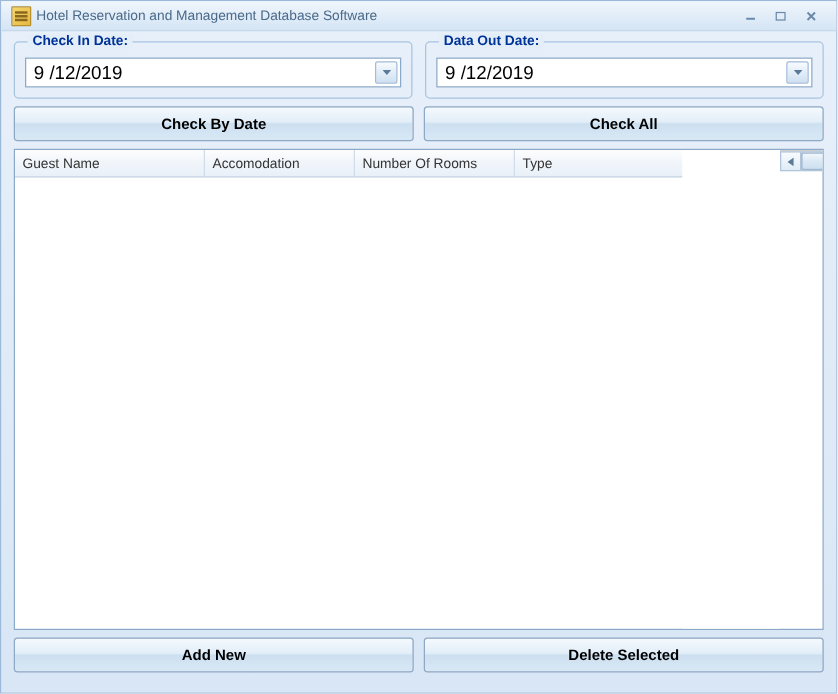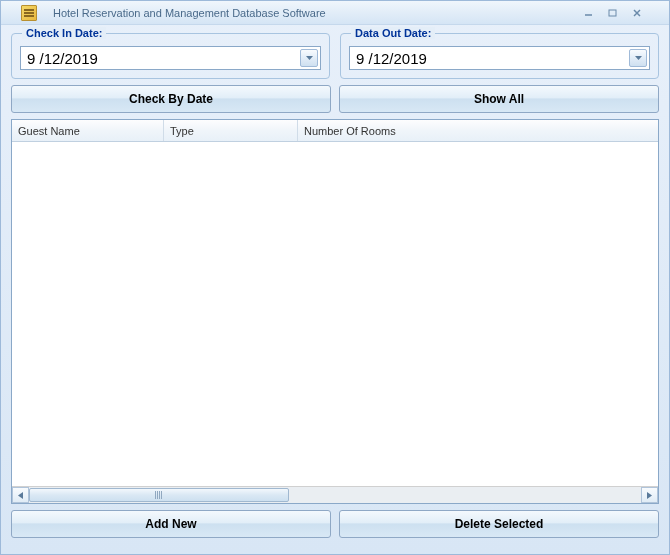--- a/index.html
+++ b/index.html
@@ -16,22 +16,21 @@
   border: 1px solid #9db9d9;
   display: flex;
   flex-direction: column;
 }
 .titlebar {
   height: 24px;
   background: linear-gradient(to bottom, #f0f6fc 0%, #e2edf8 50%, #d5e5f5 100%);
   border-bottom: 1px solid #c5d8ec;
   display: flex;
   align-items: center;
-  padding: 0 20px;
-  gap: 12px;
+  padding: 0 8px;
 }
 .title-icon {
   width: 16px;
   height: 16px;
   margin-right: 4px;
   background: linear-gradient(135deg, #f5d867 0%, #e8b840 100%);
   border: 1px solid #b89030;
   border-radius: 1px;
   position: relative;
 }
@@ -133,21 +132,21 @@
   font-size: 12px;
   font-weight: bold;
   color: #000;
   cursor: pointer;
 }
 .list-area {
   flex: 1;
   background: #fff;
   border: 1px solid #8aa8c8;
   display: flex;
-  flex-direction: column;
+  flex-direction: row;
   overflow: hidden;
 }
 .list-header {
   display: flex;
   height: 22px;
   background: linear-gradient(to bottom, #fdfdfe 0%, #f0f5fa 50%, #e8f0f8 100%);
   border-bottom: 1px solid #c0d0e0;
 }
 .col-header {
   padding: 0 6px;
@@ -251,28 +250,29 @@
             <svg width="7" height="4" viewBox="0 0 7 4">
                 <polygon points="0,0 7,0 3.5,4" fill="#5a7a9a"></polygon>
               </svg>
           </div>
         </div>
       </div>
     </div>
 
     <div class="btn-row">
       <div class="btn">Check By Date</div>
-      <div class="btn">Show All</div>
+      <div class="btn">Check All</div>
     </div>
 
     <div class="list-area">
       <div class="list-header">
         <div class="col-header" style="width:152px">Guest Name</div>
+        <div class="col-header" style="width:120px">Accomodation</div>
+        <div class="col-header" style="width:128px">Number Of Rooms</div>
         <div class="col-header" style="width:134px">Type</div>
-        <div class="col-header" style="width:128px">Number Of Rooms</div>
       </div>
       <div class="list-body"></div>
       <div class="hscroll">
         <div class="scroll-arrow">
           <svg width="5" height="7" viewBox="0 0 5 7">
               <polygon points="5,0 5,7 0,3.5" fill="#5a7a9a"></polygon>
             </svg>
         </div>
         <div class="scroll-track">
           <div class="scroll-thumb">

